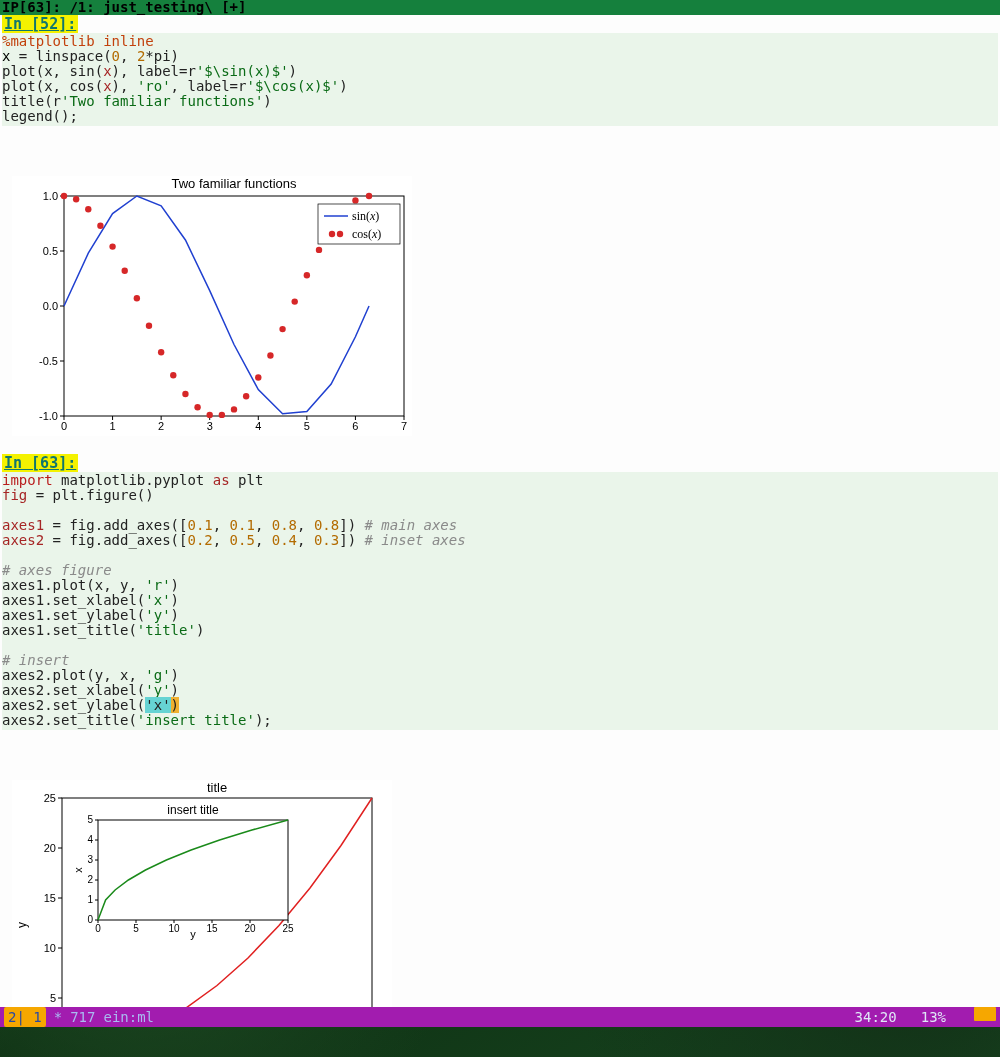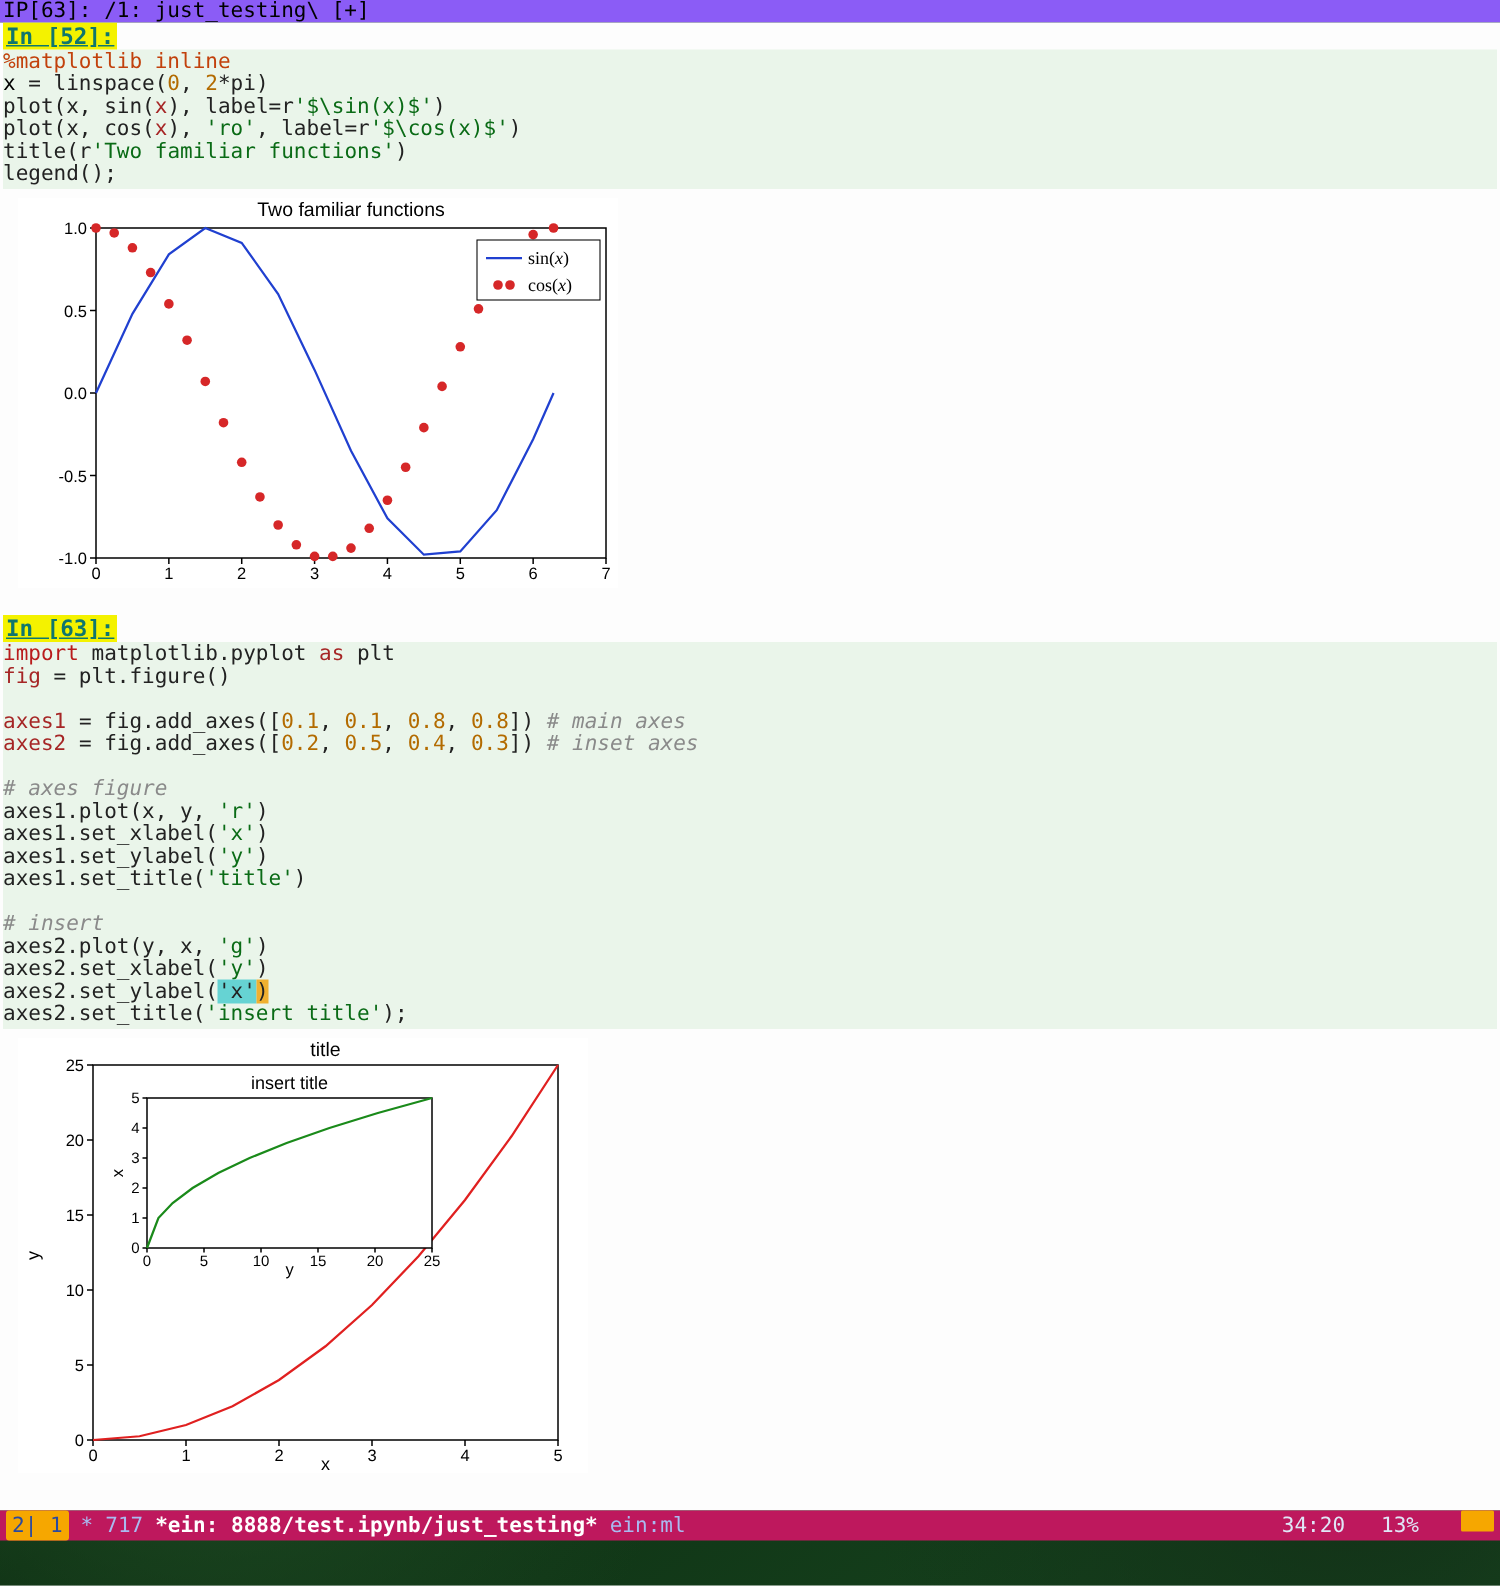--- a/index.html
+++ b/index.html
@@ -10,22 +10,22 @@
     background:
       radial-gradient(circle at 10% 20%, #1a3d1f 0%, transparent 22%),
       radial-gradient(circle at 85% 15%, #245a2b 0%, transparent 25%),
       radial-gradient(circle at 15% 85%, #1e4a23 0%, transparent 25%),
       radial-gradient(circle at 90% 90%, #123017 0%, transparent 25%),
       linear-gradient(145deg,#0c2610 0%, #1a5224 30%, #0d2e12 60%, #184720 100%);
     display:flex; flex-direction:column;
     overflow:hidden;
   }
   .titlebar {
-    background:#8b5cf6; color:#000;
-    padding:0 2px; font-weight:normal; line-height:15px; font-size:14px;
+    background:#15803d; color:#000;
+    padding:0 2px; font-weight:bold; line-height:15px; font-size:14px;
   }
   .editor {
     flex:1; background:#fdfdfd; color:#000;
     padding:0 2px 4px 2px; overflow:hidden;
   }
   .prompt-in {
     display:inline-block; background:#f4f200; color:#0f766e;
     font-weight:bold; text-decoration:underline; padding:0 2px;
   }
   .code-block { background:#eaf5ea; color:#222; white-space:pre; line-height:15px; font-size:14px; padding:1px 0 2px 0; }
@@ -33,24 +33,24 @@
   .tok-var{color:#000;}
   .tok-num{color:#b36b00;}
   .tok-str{color:#0a6b16;}
   .tok-comment{color:#8a8a8a; font-style:italic;}
   .tok-field{color:#a62626;}
   .tok-imp{color:#b91c1c; font-weight:normal;}
   .tok-as{color:#a62626;}
   .cursor-hl{background:#66d3d3;}
   .cursor-box{background:#f0b030;}
   .out-text{white-space:pre; color:#222; font-size:14px; line-height:15px;}
-  .chart-wrap{padding:6px 0 0 10px;}
+  .chart-wrap{padding:6px 0 0 10px;margin-top:44px;}
   .statusbar{
     display:flex; align-items:center;
-    background:#be185d; color:#dfe6f7;
+    background:#a21caf; color:#dfe6f7;
     height:20px; font-size:14px; line-height:20px;
     padding:0 4px; gap:8px;
   }
   .sb-badge{display:inline-flex; align-items:center; gap:2px;
     background:#f6a700; color:#2a4aa0; padding:0 4px; border-radius:2px;}
   .sb-dim{color:#a9baf0;}
   .sb-buf{color:#fff; font-weight:bold;}
   .sb-right{margin-left:auto; display:flex; gap:24px;}
   .sb-orange{display:inline-block; width:22px; height:14px; background:#f6a700; border-radius:1px; margin-left:4px;}
 </style>
@@ -238,21 +238,20 @@
       </g>
     </svg>
   </div>
 
 </div>
 
 <div class="statusbar">
   <span class="sb-badge">2| 1</span>
   <span class="sb-dim">*</span>
   <span class="sb-dim">717</span>
-  <span class="sb-buf">*ein: 8888/test.ipynb/just_testing*</span>
   <span class="sb-dim">ein:ml</span>
   <span class="sb-right">
     <span>34:20</span>
     <span>13%</span>
     <span class="sb-orange"></span>
   </span>
 </div>
 <div style="height:30px"></div>
 
 </body></html>

